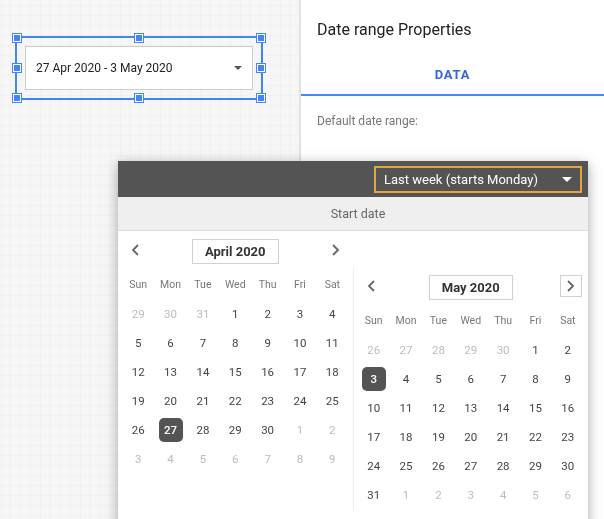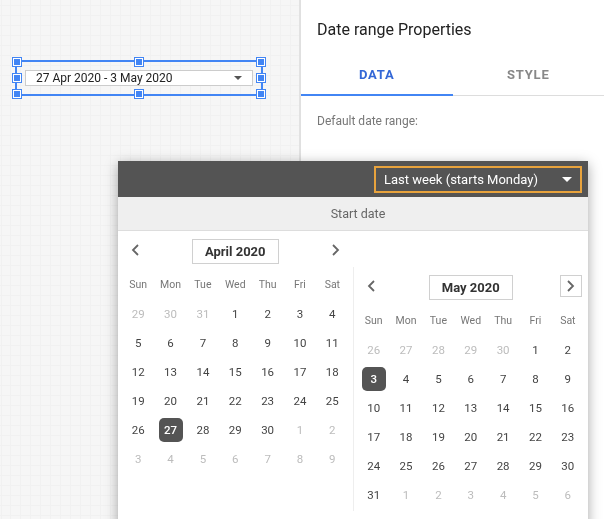--- a/index.html
+++ b/index.html
@@ -22,23 +22,22 @@
     border-right: 1px solid #e2e2e2;
     background:
       repeating-linear-gradient(to right, #f1f1f1 0 1px, transparent 1px 10px),
       repeating-linear-gradient(to bottom, #f1f1f1 0 1px, transparent 1px 10px);
     background-position: 10px 5px;
     background-color: #f6f6f6;
   }
   .widget-wrap {
     position: absolute;
     left: 15px; top: 36px;
-    width: 248px; height: 36px;
+    width: 248px; height: 64px;
     border: 2px solid #4285f4;
-    margin-top: 24px;
   }
   .handle {
     position: absolute;
     width: 8px; height: 8px;
     background: #4285f4;
     border: 1px solid #fff;
     box-shadow: 0 0 0 1px #4285f4;
   }
   .h-tl { left: -4px; top: -4px; }
   .h-tm { left: 50%; margin-left:-4px; top: -4px; }
@@ -251,21 +250,20 @@
       <span>27 Apr 2020 - 3 May 2020</span>
       <span class="dd-caret"></span>
     </div>
   </div>
 </div>
 
 <div class="props">
   <h2>Date range Properties</h2>
   <div class="props-tabs">
     <div class="props-tab active">DATA</div>
-    <div class="props-tab">STYLE</div>
   </div>
   <div class="prop-section-label">Default date range:</div>
 </div>
 
 <div class="picker">
   <div class="picker-bar">
     <div class="preset">
       <span>Last week (starts Monday)</span>
       <span class="caret"></span>
     </div>

